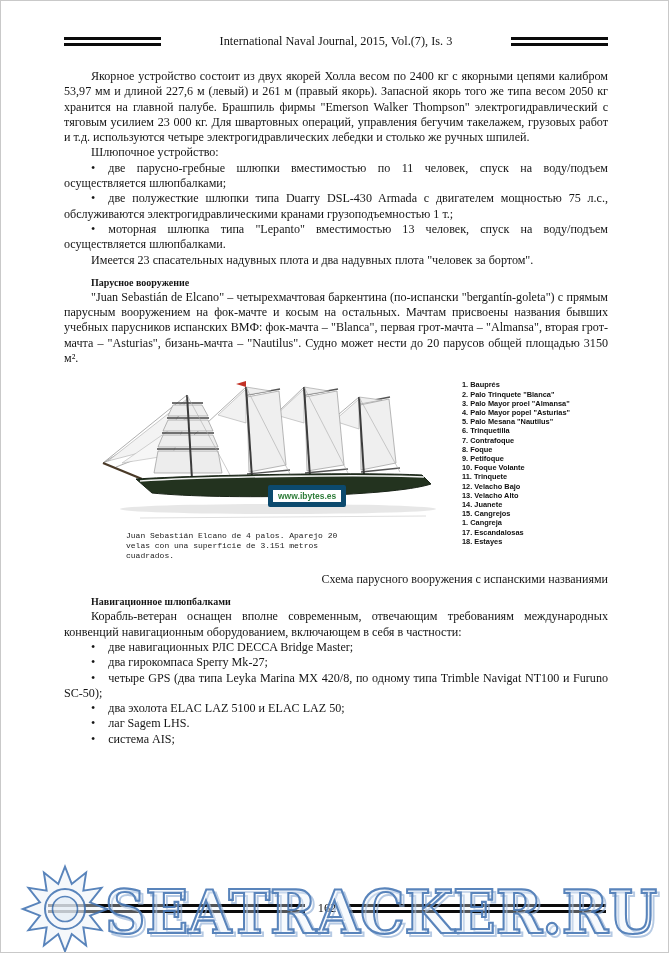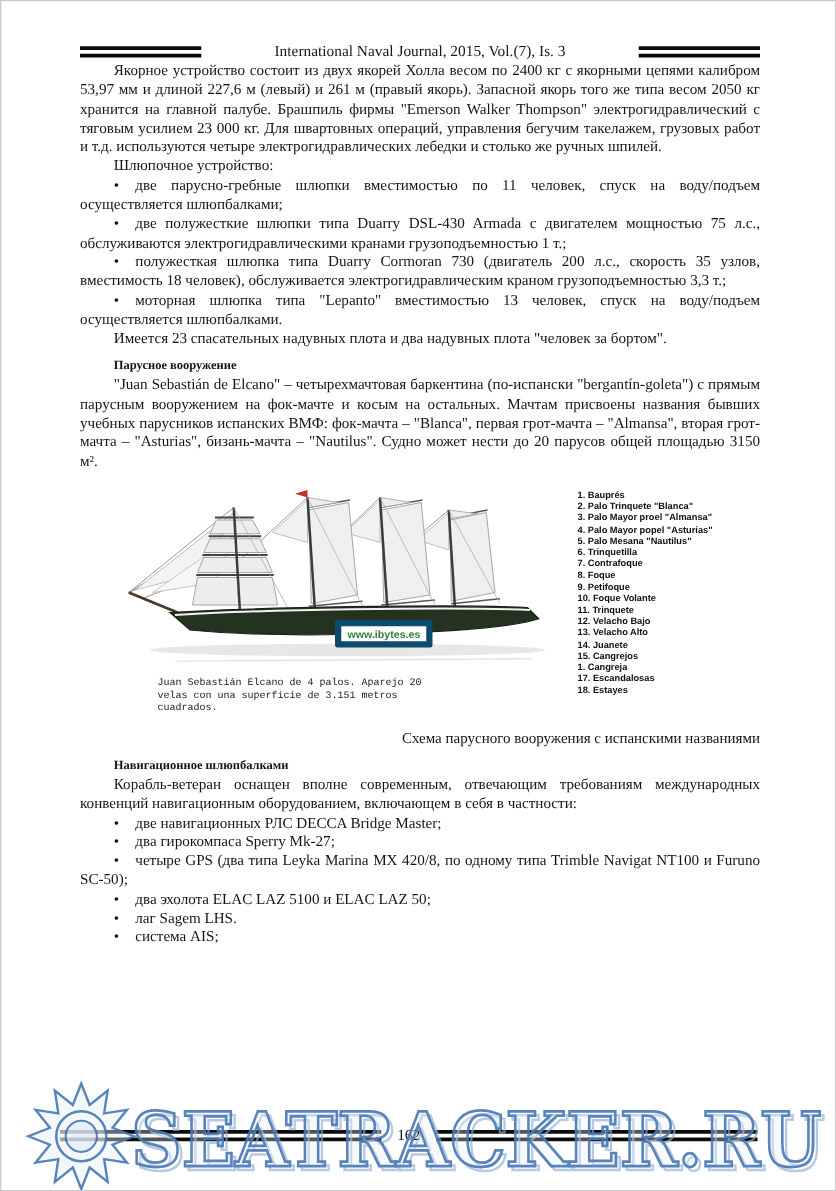--- a/index.html
+++ b/index.html
@@ -3,21 +3,21 @@
 <meta charset="utf-8">
 <title>International Naval Journal</title>
 <style>
   html,body { margin:0; padding:0; background:#ffffff; }
   .page {
     position:relative; width:669px; height:953px; background:#fff;
     font-family:"Liberation Serif","DejaVu Serif",serif; color:#151515;
     overflow:hidden; border:1px solid #c9c9c9; box-sizing:border-box;
   }
   .flow { position:absolute; left:63px; top:33px; width:544px; }
-  .hdr { display:flex; align-items:center; }
+  .hdr { display:flex; align-items:center; margin-bottom:20px; }
   .dbar { height:9px; border-top:3px solid #0b0b0b; border-bottom:3px solid #0b0b0b; box-sizing:border-box; }
   .hdr .dbar { width:97px; }
   .hdr-title { flex:1; text-align:center; font-size:12.3px; }
   p.para { margin:0; text-indent:27px; text-align:justify; font-size:12.1px; line-height:15.3px; }
   p.li { margin:0; text-indent:27px; text-align:justify; font-size:12.1px; line-height:15.3px; }
   p.li .b { margin-right:13px; }
   .sec-head { font-weight:bold; margin:9px 0 2px 0; text-indent:27px; font-size:10px; }
 
   .fig { position:relative; width:472px; height:190px; margin:7px 0 0 36px; }
   .ship { position:absolute; left:0; top:2px; }
@@ -55,21 +55,20 @@
       <div class="dbar"></div>
       <div class="hdr-title">International Naval Journal, 2015, Vol.(7), Is. 3</div>
       <div class="dbar"></div>
     </div>
 
     <p class="para">Якорное устройство состоит из двух якорей Холла весом по 2400 кг с якорными цепями калибром 53,97 мм и длиной 227,6 м (левый) и 261 м (правый якорь). Запасной якорь того же типа весом 2050 кг хранится на главной палубе. Брашпиль фирмы "Emerson Walker Thompson" электрогидравлический с тяговым усилием 23 000 кг. Для швартовных операций, управления бегучим такелажем, грузовых работ и т.д. используются четыре электрогидравлических лебедки и столько же ручных шпилей.</p>
     <p class="para">Шлюпочное устройство:</p>
 
     <p class="li"><span class="b">•</span><span>две парусно-гребные шлюпки вместимостью по 11 человек, спуск на воду/подъем осуществляется шлюпбалками;</span></p>
     <p class="li"><span class="b">•</span><span>две полужесткие шлюпки типа Duarry DSL-430 Armada с двигателем мощностью 75 л.с., обслуживаются электрогидравлическими кранами грузоподъемностью 1 т.;</span></p>
-    <p class="li"><span class="b">•</span><span>полужесткая шлюпка типа Duarry Cormoran 730 (двигатель 200 л.с., скорость 35 узлов, вместимость 18 человек), обслуживается электрогидравлическим краном грузоподъемностью 3,3 т.;</span></p>
     <p class="li"><span class="b">•</span><span>моторная шлюпка типа "Lepanto" вместимостью 13 человек, спуск на воду/подъем осуществляется шлюпбалками.</span></p>
 
     <p class="para">Имеется 23 спасательных надувных плота и два надувных плота "человек за бортом".</p>
 
     <div class="sec-head">Парусное вооружение</div>
     <p class="para">"Juan Sebastián de Elcano" – четырехмачтовая баркентина (по-испански "bergantín-goleta") с прямым парусным вооружением на фок-мачте и косым на остальных. Мачтам присвоены названия бывших учебных парусников испанских ВМФ: фок-мачта – "Blanca", первая грот-мачта – "Almansa", вторая грот-мачта – "Asturias", бизань-мачта – "Nautilus". Судно может нести до 20 парусов общей площадью 3150 м².</p>
 
     <div class="fig">
       <svg class="ship" width="355" height="185" viewBox="0 0 355 185" aria-hidden="true">
 

